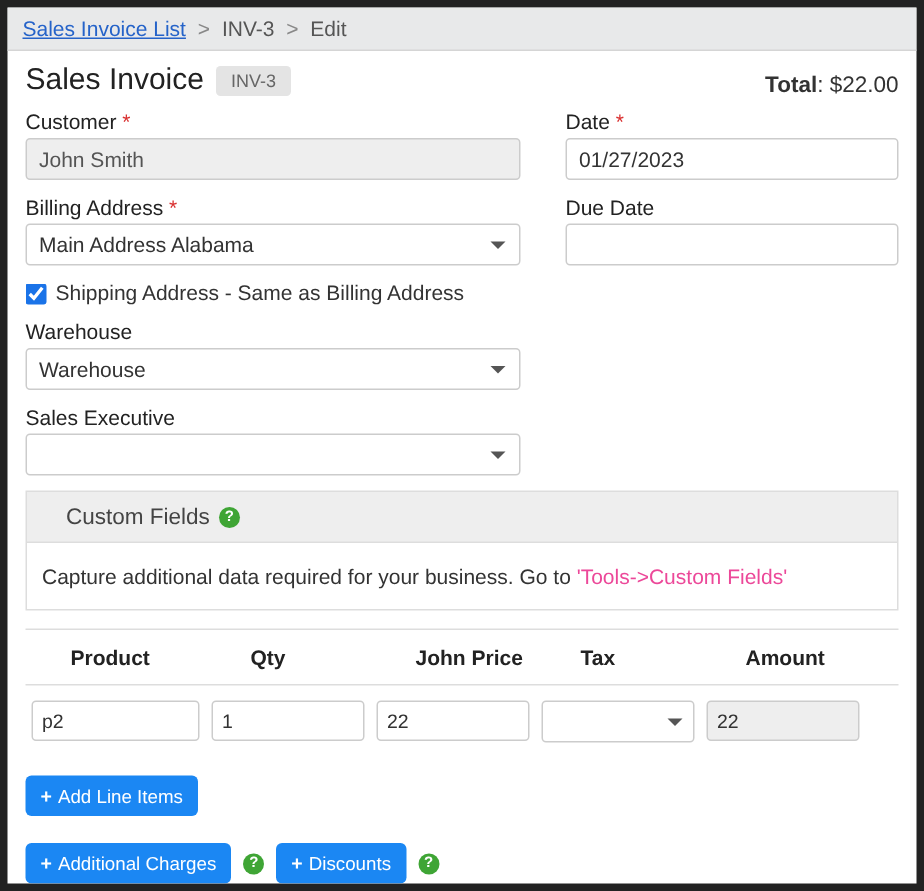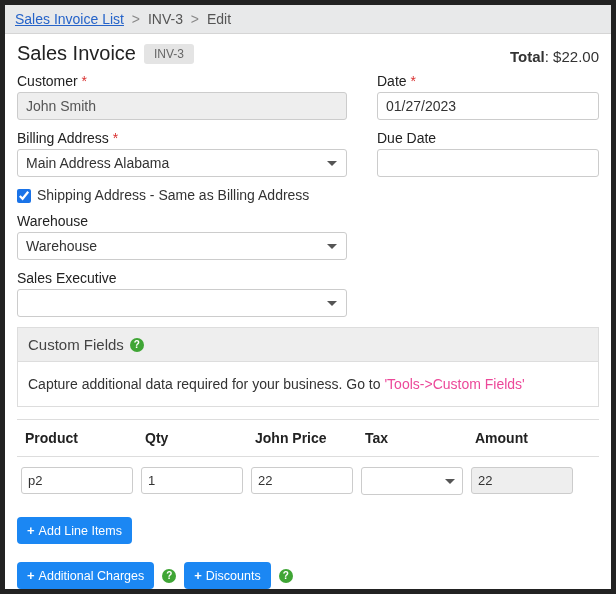--- a/index.html
+++ b/index.html
@@ -62,33 +62,34 @@
     content: ""; position: absolute; right: 10px; top: 50%; margin-top: -2px;
     border-left: 5px solid transparent; border-right: 5px solid transparent;
     border-top: 5px solid #555; pointer-events: none;
   }
   .checkbox-row { display: flex; align-items: flex-end; gap: 6px; margin: 8px 0 10px 0; font-size: 14px; }
   .checkbox-row input { accent-color: #1a73e8; width: 14px; height: 14px; cursor: pointer; }
   .custom-fields {
     border: 1px solid #ddd; margin-top: 6px;
   }
   .custom-fields-header {
-    background: #eee; padding: 8px 10px; font-size: 15px; color: #444;
+    background: #eee; padding: 8px 26px; font-size: 15px; color: #444;
     display: flex; align-items: center; gap: 6px; border-bottom: 1px solid #ddd;
   }
   .help-icon {
     display: inline-flex; width: 14px; height: 14px; border-radius: 50%;
     background: #3fa535; color: #fff; font-size: 10px; font-weight: bold;
     align-items: center; justify-content: center; cursor: pointer;
   }
   .custom-fields-body { padding: 14px 10px; font-size: 14px; color: #333; }
   .custom-fields-body .link { color: #ec4899; cursor: pointer; }
   .table-head {
     display: flex; border: 1px solid #ddd; border-left: none; border-right: none;
     margin-top: 12px;
+    justify-content: flex-end;
   }
   .table-head > div { padding: 10px 8px; font-weight: 600; font-size: 14px; color: #222; }
   .col-product { width: 120px; }
   .col-qty     { width: 110px; }
   .col-price   { width: 110px; }
   .col-tax     { width: 110px; }
   .col-amount  { width: 110px; }
   .table-row { display: flex; padding: 10px 0 4px 0; gap: 0; }
   .cell { padding: 0 4px; }
   .cell .input { font-size: 13px; padding: 5px 6px; }

